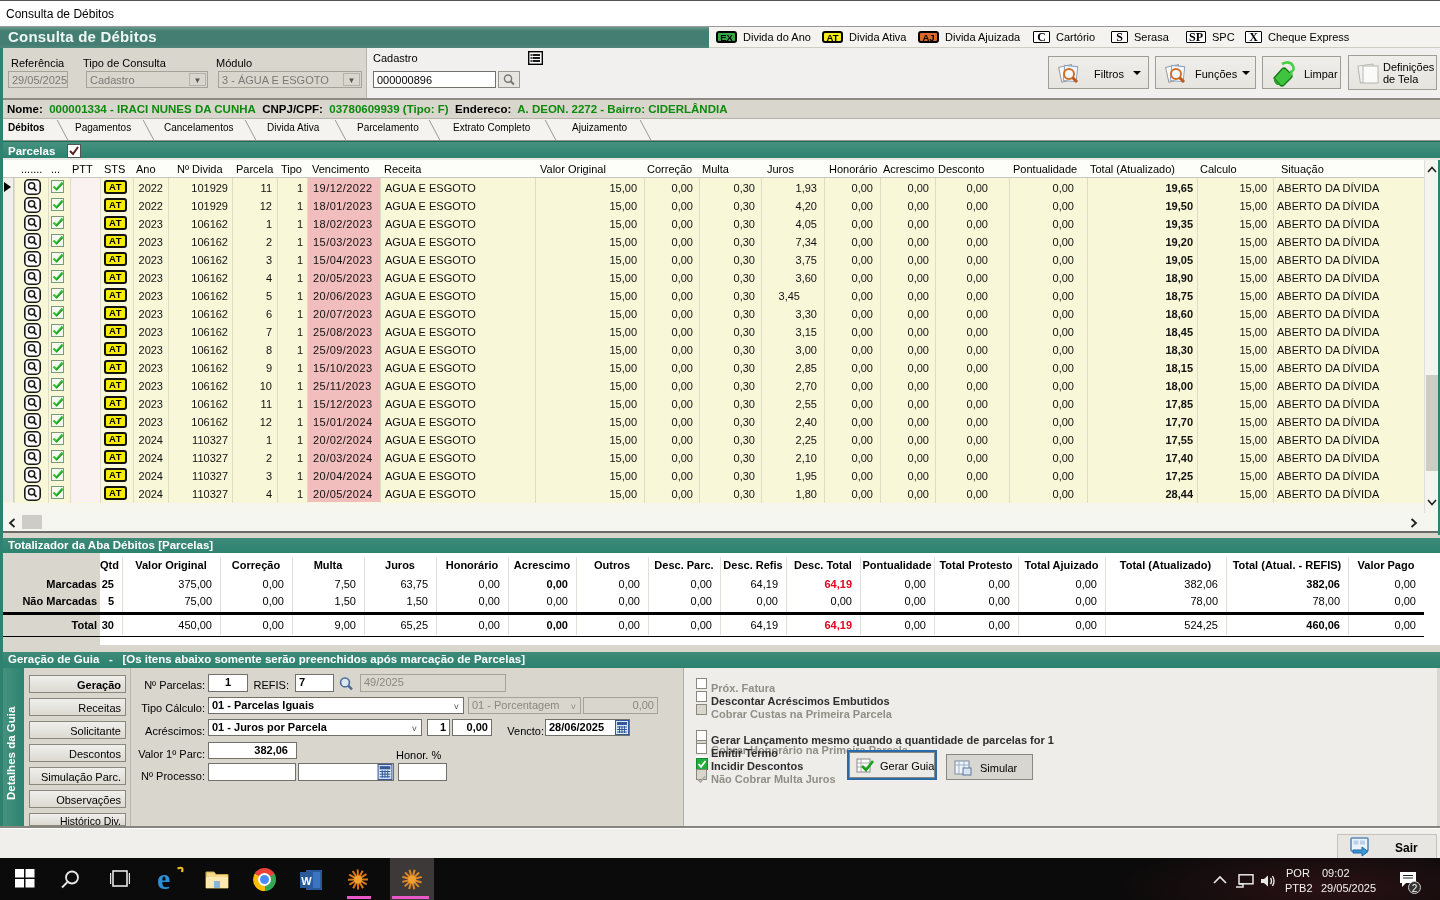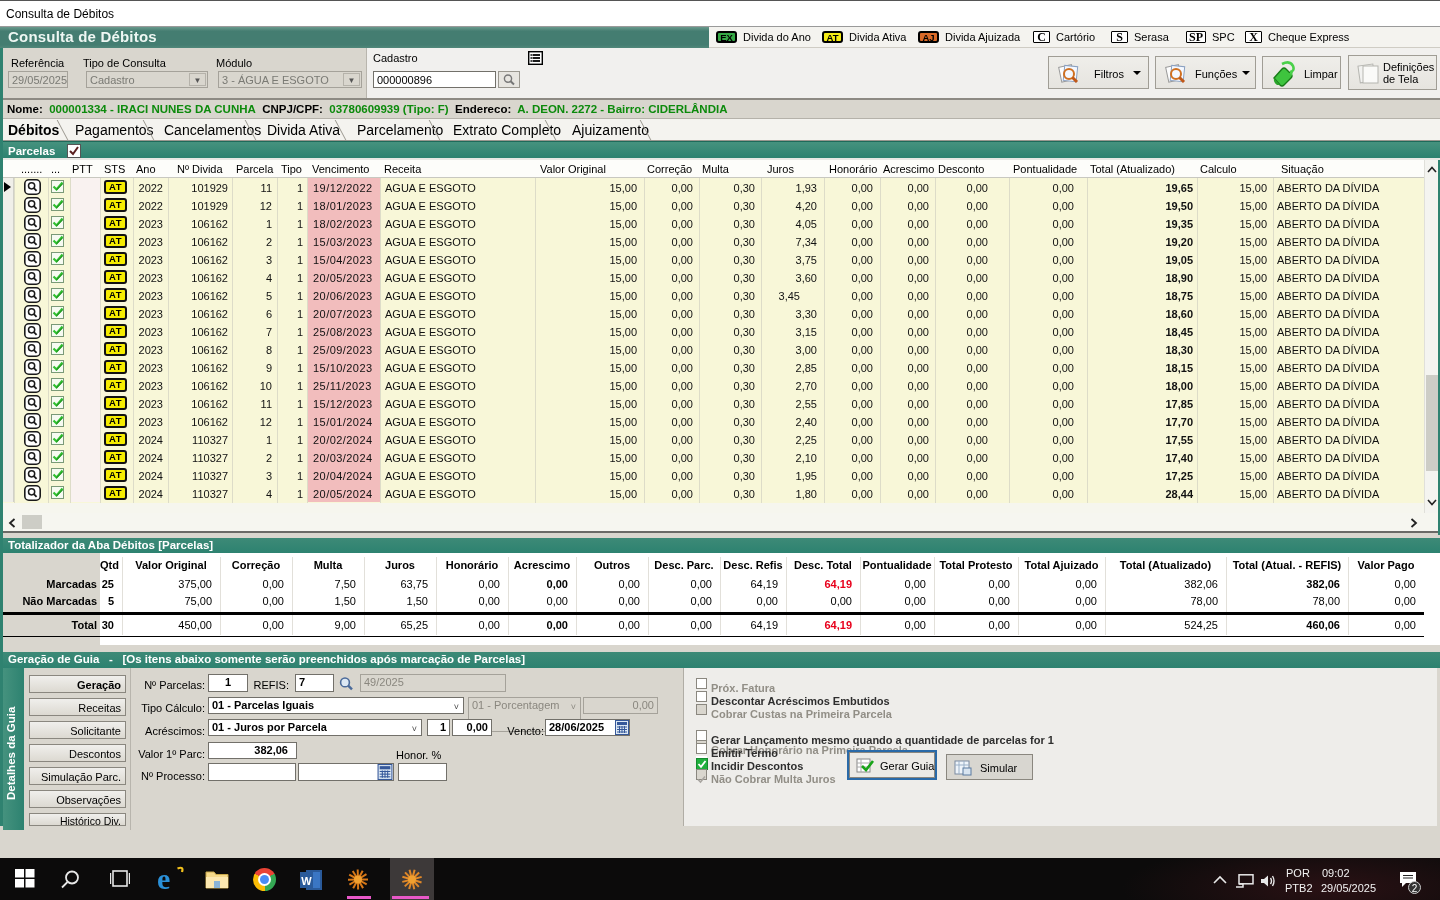--- a/index.html
+++ b/index.html
@@ -28,21 +28,21 @@
 
 .tbtn { position:absolute; top:56px; height:33px; background:linear-gradient(#efeeea,#e6e4df); border:1px solid #a09d95; font-size:11px; color:#000; }
 .tbtn .cap { position:absolute; top:11px; }
 
 
 #namebar { left:0; top:100px; width:1440px; height:19px; background:#d9d6ce; border-bottom:1px solid #b5b2aa; font-size:11.5px; font-weight:bold; }
 #namebar b { color:#000; } #namebar g { color:#0c8a0c; }
 
 
 #tabs { left:0; top:119px; width:1440px; height:22px; background:#f4f3ef; border-bottom:1px solid #9a978f; }
-.tab { position:absolute; top:3px; font-size:14px; color:#000; }
+.tab { position:absolute; top:3px; font-size:10px; color:#000; }
 .tabsep { position:absolute; top:1px; width:1px; height:20px; background:#9a978f; transform:skewX(28deg); }
 
 
 #parcbar { left:0; top:141px; width:1440px; height:19px; background:linear-gradient(#45927e,#2d8270); border-top:1px solid #1e6a5a; border-bottom:2px solid #e8e8e4; }
 #parcbar span { position:absolute; left:8px; top:3px; color:#fff; font-weight:bold; font-size:11.5px; }
 
 
 #grid { left:0; top:160px; width:1440px; height:353px; background:#f6f6ee; }
 #gridhdr { position:absolute; left:0; top:0; width:1424px; height:18px; background:#fdfdfa; border-bottom:1px solid #c8c8c0; }
 .h { position:absolute; top:3px; font-size:11px; color:#000; white-space:nowrap; }
@@ -925,21 +925,21 @@
   <div class="glbl" style="left:253px;top:679px;width:36px">REFIS:</div>
   <div class="ginp" style="left:295px;top:674px;width:39px;height:18px">7</div>
   <div class="abs" style="left:337px;top:675px;width:20px;height:18px"><svg width="18" height="17" viewBox="0 0 18 17">
         <circle cx="8" cy="7.4" r="4.4" fill="#dce8f4" stroke="#4a6a9a" stroke-width="1.6"></circle>
         <line x1="11.2" y1="10.6" x2="15" y2="14.4" stroke="#4a6a9a" stroke-width="2.4"></line>
       </svg></div>
   <div class="ginp ginp-dis" style="left:360px;top:674px;width:146px;height:18px">49/2025</div>
 
   <div class="glbl" style="left:137px;top:702px;width:68px">Tipo Cálculo:</div>
   <div class="ginp" style="left:208px;top:697px;width:256px;height:17px">01 - Parcelas Iguais<span style="position:absolute;right:4px;top:4px;color:#444;font-weight:normal;font-size:9px">˅</span></div>
-  <div class="ginp ginp-dis" style="left:468px;top:697px;width:113px;height:35px">01 - Porcentagem<span style="position:absolute;right:4px;top:4px;font-size:9px">˅</span></div>
+  <div class="ginp ginp-dis" style="left:468px;top:697px;width:113px;height:17px">01 - Porcentagem<span style="position:absolute;right:4px;top:4px;font-size:9px">˅</span></div>
   <div class="ginp ginp-dis" style="left:583px;top:697px;width:75px;height:17px;text-align:right">0,00</div>
 
   <div class="glbl" style="left:143px;top:725px;width:62px">Acréscimos:</div>
   <div class="ginp" style="left:208px;top:719px;width:214px;height:17px">01 - Juros por Parcela<span style="position:absolute;right:4px;top:4px;color:#444;font-weight:normal;font-size:9px">˅</span></div>
   <div class="ginp" style="left:427px;top:719px;width:23px;height:17px;text-align:right">1</div>
   <div class="ginp" style="left:452px;top:719px;width:40px;height:17px;text-align:right">0,00</div>
   <div class="glbl" style="left:504px;top:725px;width:40px">Vencto:</div>
   <div class="ginp" style="left:545px;top:719px;width:85px;height:17px">28/06/2025<svg style="position:absolute;right:0px;top:0px" width="14" height="15" viewBox="0 0 14 15">
         <rect x="0.5" y="0.5" width="13" height="14" fill="#dce8f4" stroke="#35589a"></rect>
         <rect x="2" y="2" width="10" height="3" fill="#35589a"></rect>
@@ -1003,20 +1003,31 @@
     <svg style="position:absolute;left:7px;top:4px" width="19" height="18" viewBox="0 0 19 18">
         <rect x="1" y="2" width="14" height="13" fill="#eef4fa" stroke="#7a8aa0"></rect>
         <line x1="1" y1="6" x2="15" y2="6" stroke="#9ab0c8"></line>
         <line x1="5" y1="2" x2="5" y2="15" stroke="#9ab0c8"></line>
         <line x1="10" y1="2" x2="10" y2="15" stroke="#9ab0c8"></line>
         <rect x="9" y="9" width="8" height="7" fill="#d8e4f0" stroke="#5a7aa0"></rect>
       </svg>
     <span style="position:absolute;left:33px;top:7px">Simular</span>
   </div>
 
+  <div class="abs" id="statusbar">
+    <div style="position:absolute;left:1337px;top:6px;width:100px;height:25px;background:#e8e6e2;border:1px solid #c5c2ba">
+      <svg style="position:absolute;left:11px;top:2px" width="22" height="20" viewBox="0 0 22 20">
+          <rect x="2" y="1" width="17" height="13" rx="1" fill="#eaf2fa" stroke="#5a8ab8" stroke-width="1.6"></rect>
+          <rect x="4.5" y="3.5" width="5" height="4" fill="#b8d0e8"></rect>
+          <rect x="11" y="3.5" width="5" height="4" fill="#b8d0e8"></rect>
+          <path d="M4 13 L13 13 L13 10 L19 14.5 L13 19 L13 16 L4 16 Z" fill="#3a9ad8" stroke="#1a6aa8"></path>
+        </svg>
+      <span style="position:absolute;left:57px;top:6px;font-size:12px;font-weight:bold">Sair</span>
+    </div>
+  </div>
 
   <div class="abs" id="taskbar">
     <svg class="tbi" style="left:15px" width="20" height="19" viewBox="0 0 20 19">
         <rect x="0" y="0" width="9" height="8.5" fill="#fff"></rect>
         <rect x="10.5" y="0" width="9" height="8.5" fill="#fff"></rect>
         <rect x="0" y="10" width="9" height="8.5" fill="#fff"></rect>
         <rect x="10.5" y="10" width="9" height="8.5" fill="#fff"></rect>
       </svg>
     <svg class="tbi" style="left:60px" width="21" height="21" viewBox="0 0 21 21">
         <circle cx="12" cy="8.5" r="6" fill="none" stroke="#e8e8e8" stroke-width="1.8"></circle>

